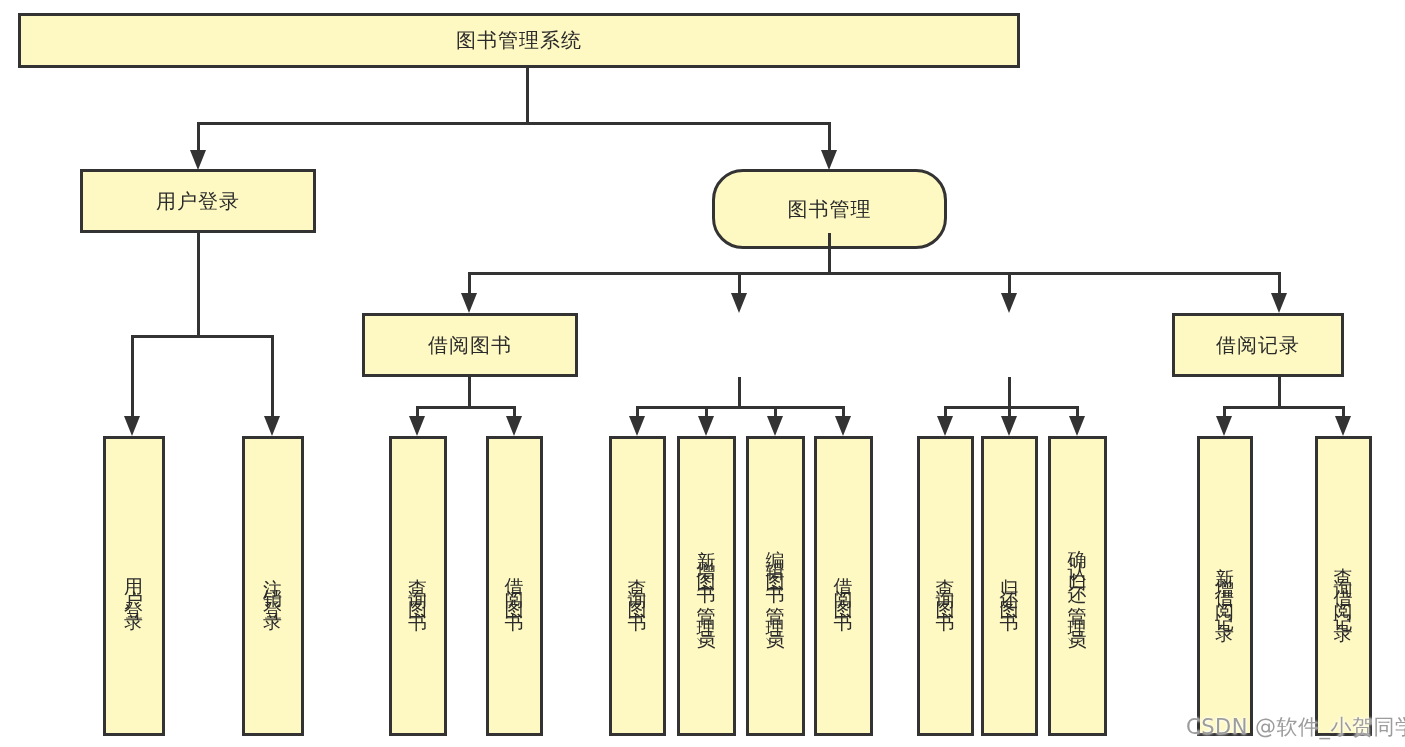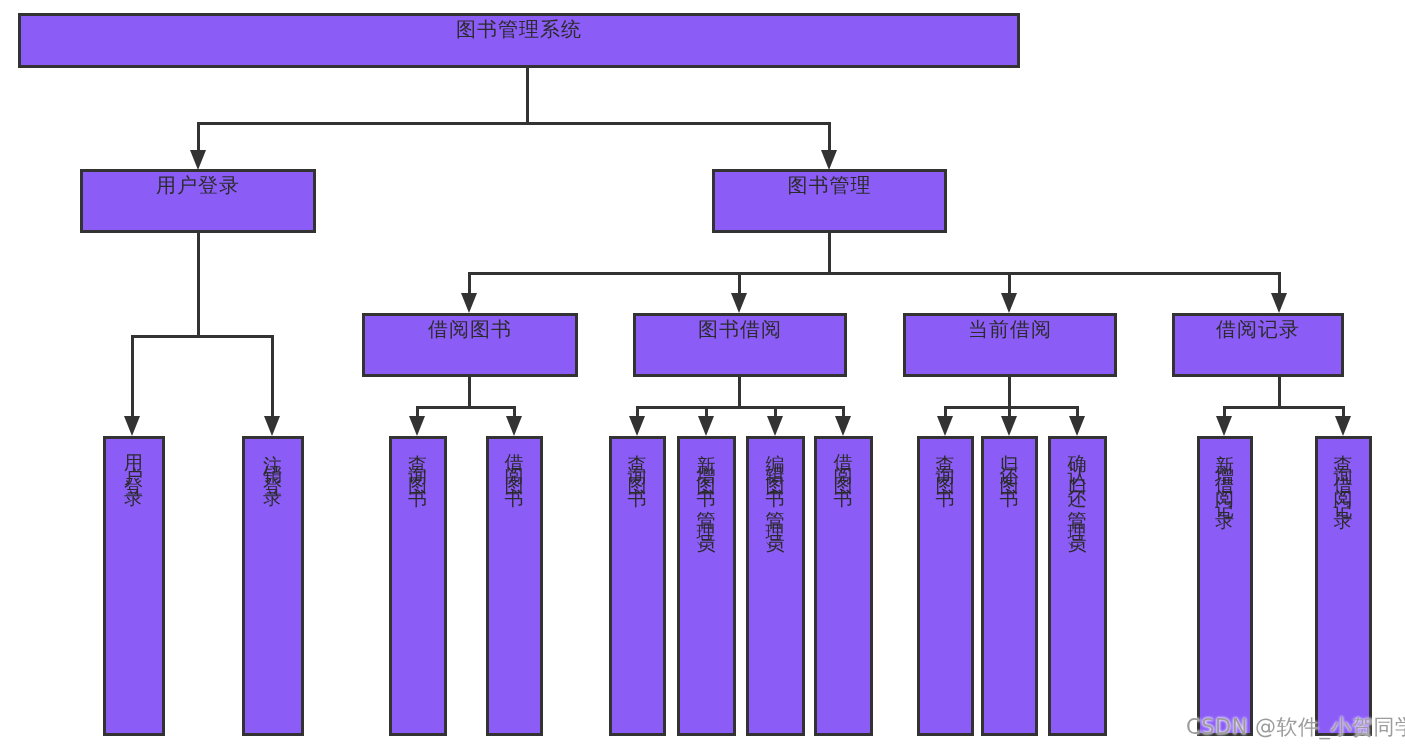--- a/index.html
+++ b/index.html
@@ -2,21 +2,21 @@
 <html><head>
 <meta charset="utf-8">
 <style>
   html,body { margin:0; padding:0; background:#ffffff; }
   .canvas {
     position:relative; width:1405px; height:747px; background:#ffffff;
     font-family:"DejaVu Sans","Liberation Sans",sans-serif; overflow:hidden;
   }
   .node {
     position:absolute; box-sizing:border-box; border:3px solid #333333;
-    background:#8b5cf6; display:flex; align-items:flex-start; justify-content:center;
+    background:#fef9c3; display:flex; align-items:center; justify-content:center;
     color:#2b2b2b; font-size:20px; letter-spacing:1px; text-align:center;
   }
   .leaf .vtext {
     writing-mode:vertical-rl; text-orientation:mixed;
     letter-spacing:0.6em; white-space:nowrap; line-height:1.1; font-size:19px;
   }
   .vline { position:absolute; width:3px; background:#333333; }
   .hline { position:absolute; height:3px; background:#333333; }
   .arrow {
     position:absolute; width:0; height:0;
@@ -35,35 +35,29 @@
 <div class="canvas">
 
   <div class="node" style="left:18px; top:13px; width:1002px; height:55px;">
     <span>图书管理系统</span>
   </div>
 
   <div class="node" style="left:80px; top:169px; width:236px; height:64px;">
     <span>用户登录</span>
   </div>
 
-  <div class="node" style="left:712px; top:169px; width:235px; height:64px;">
+  <div class="node" style="left:712px; top:169px; width:235px; height:80px;border-radius:31px;">
     <span>图书管理</span>
   </div>
 
   <div class="node" style="left:362px; top:313px; width:216px; height:64px;">
     <span>借阅图书</span>
   </div>
 
-  <div class="node" style="left:633px; top:313px; width:214px; height:64px;">
-    <span>图书借阅</span>
-  </div>
 
-  <div class="node" style="left:903px; top:313px; width:214px; height:64px;">
-    <span>当前借阅</span>
-  </div>
 
   <div class="node" style="left:1172px; top:313px; width:172px; height:64px;">
     <span>借阅记录</span>
   </div>
 
   <div class="node leaf" style="left:103px; top:436px; width:62px; height:300px;">
     <span class="vtext">用户登录</span>
   </div>
 
   <div class="node leaf" style="left:242px; top:436px; width:62px; height:300px;">

